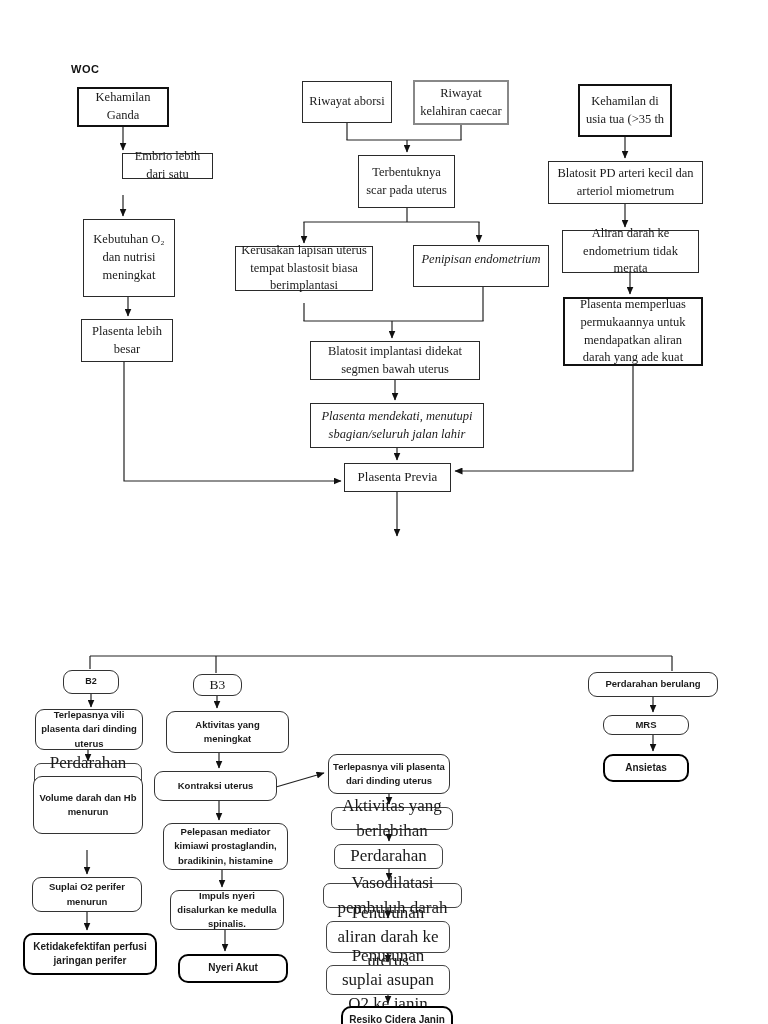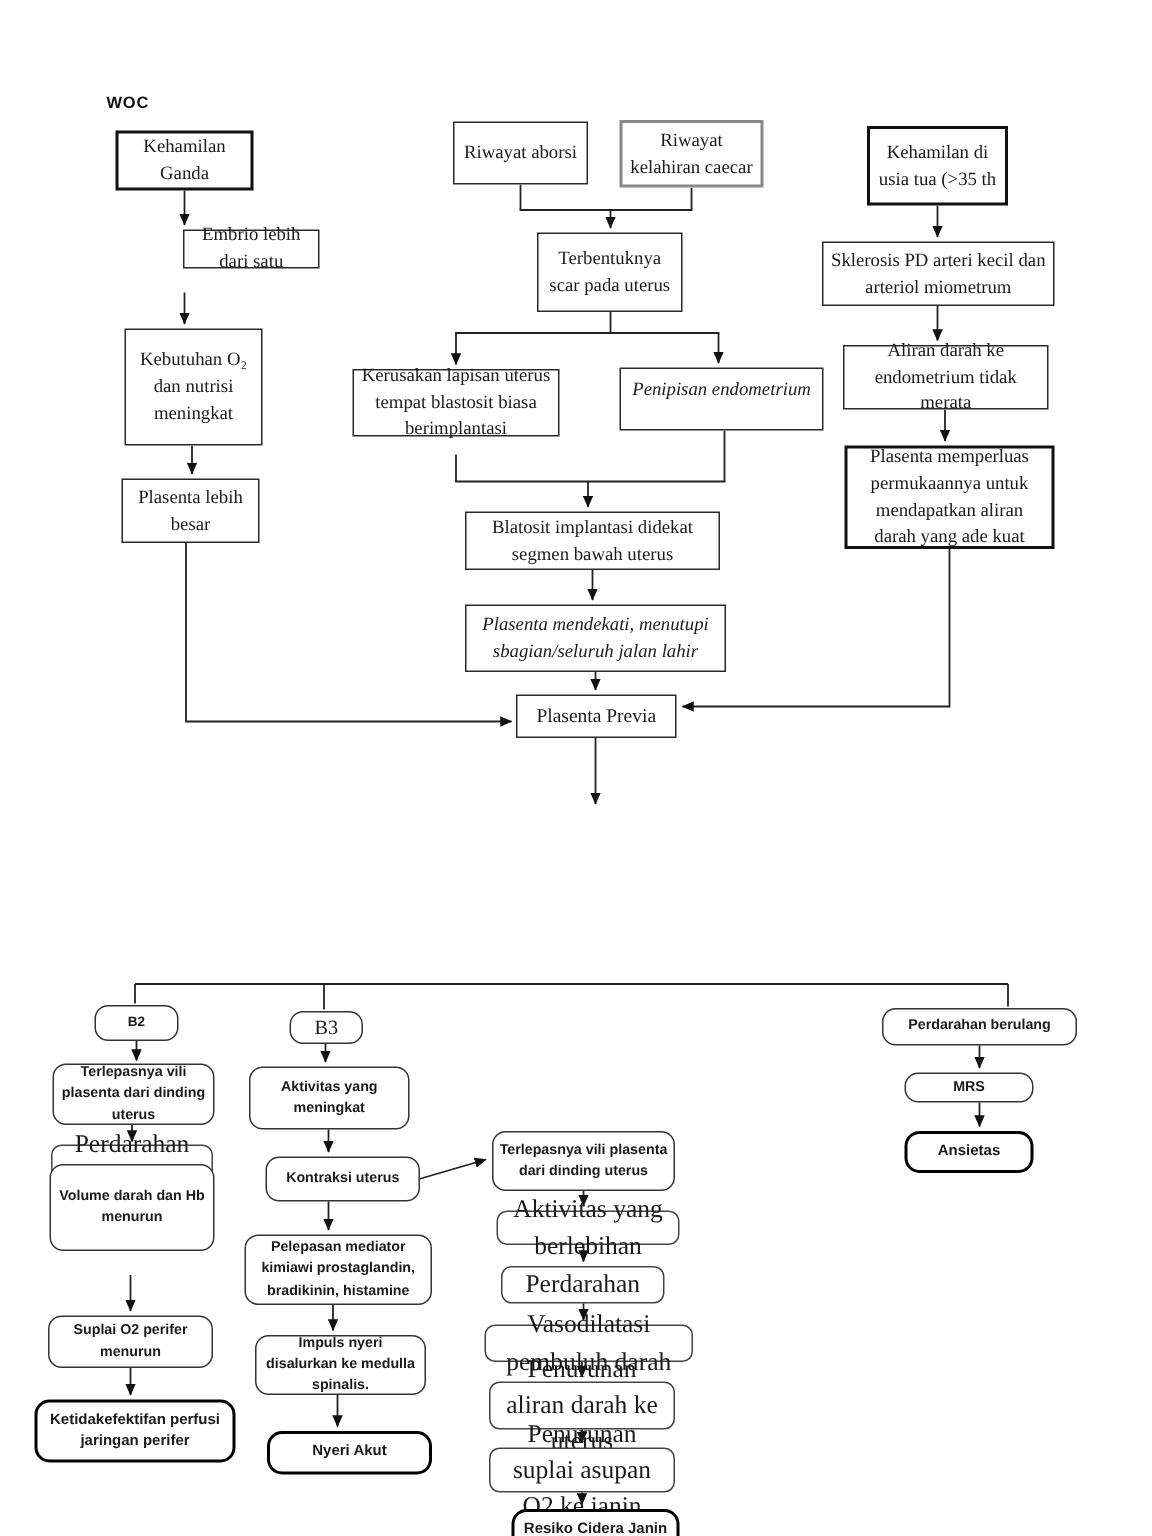--- a/index.html
+++ b/index.html
@@ -109,34 +109,34 @@
   <div class="node sq gray" style="left:413px;top:80px;width:96px;height:45px;">Riwayat kelahiran caecar</div>
 
   <div class="node sq" style="left:358px;top:155px;width:97px;height:53px;">Terbentuknya scar pada uterus</div>
   <div class="node sq" style="left:235px;top:246px;width:138px;height:45px;">Kerusakan lapisan uterus tempat blastosit biasa berimplantasi</div>
   <div class="node sq toptext" style="left:413px;top:245px;width:136px;height:42px;">Penipisan endometrium</div>
   <div class="node sq" style="left:310px;top:341px;width:170px;height:39px;">Blatosit implantasi didekat segmen bawah uterus</div>
   <div class="node sq" style="left:310px;top:403px;width:174px;height:45px;font-style:italic;">Plasenta mendekati, menutupi sbagian/seluruh jalan lahir</div>
   <div class="node sq previa" style="left:344px;top:463px;width:107px;height:29px;">Plasenta Previa</div>
 
   <div class="node sq bd2" style="left:578px;top:84px;width:94px;height:53px;">Kehamilan di usia tua (&gt;35 th</div>
-  <div class="node sq" style="left:548px;top:161px;width:155px;height:43px;">Sklerosis PD arteri kecil dan arteriol miometrum</div>
+  <div class="node sq" style="left:548px;top:161px;width:155px;height:43px;">Blatosit PD arteri kecil dan arteriol miometrum</div>
   <div class="node sq" style="left:562px;top:230px;width:137px;height:43px;">Aliran darah ke endometrium tidak merata</div>
   <div class="node sq bd2" style="left:563px;top:297px;width:140px;height:69px;">Plasenta memperluas permukaannya untuk mendapatkan aliran darah yang ade kuat</div>
 
   <div class="node rb" style="left:63px;top:670px;width:56px;height:24px;font-size:9px;">B2</div>
   <div class="node rb" style="left:35px;top:709px;width:108px;height:41px;">Terlepasnya vili plasenta dari dinding uterus</div>
   <div class="node rserif" style="left:34px;top:763px;width:108px;height:25px;">Perdarahan aktif</div>
   <div class="node rb" style="left:33px;top:776px;width:110px;height:58px;">Volume darah dan Hb menurun</div>
   <div class="node rb" style="left:32px;top:877px;width:110px;height:35px;">Suplai O2 perifer menurun</div>
   <div class="node thick" style="left:23px;top:933px;width:134px;height:42px;">Ketidakefektifan perfusi jaringan perifer</div>
 
   <div class="node rb b3serif" style="left:193px;top:674px;width:49px;height:22px;">B3</div>
-  <div class="node rb" style="left:166px;top:711px;width:107px;height:42px;">Aktivitas yang meningkat</div>
-  <div class="node rb" style="left:177px;top:771px;width:103px;height:30px;">Kontraksi uterus</div>
+  <div class="node rb" style="left:166px;top:711px;width:123px;height:42px;">Aktivitas yang meningkat</div>
+  <div class="node rb" style="left:154px;top:771px;width:123px;height:30px;">Kontraksi uterus</div>
   <div class="node rb" style="left:163px;top:823px;width:125px;height:47px;">Pelepasan mediator kimiawi prostaglandin, bradikinin, histamine</div>
   <div class="node rb" style="left:170px;top:890px;width:114px;height:40px;">Impuls nyeri disalurkan ke medulla spinalis.</div>
   <div class="node thick" style="left:178px;top:954px;width:110px;height:29px;">Nyeri Akut</div>
 
   <div class="node rb" style="left:328px;top:754px;width:122px;height:40px;">Terlepasnya vili plasenta dari dinding uterus</div>
   <div class="node rserif" style="left:331px;top:807px;width:122px;height:23px;">Aktivitas yang berlebihan</div>
   <div class="node rserif" style="left:334px;top:844px;width:109px;height:25px;">Perdarahan</div>
   <div class="node rserif" style="left:323px;top:883px;width:139px;height:25px;">Vasodilatasi pembuluh darah</div>
   <div class="node rserif" style="left:326px;top:921px;width:124px;height:32px;">Penurunan aliran darah ke uterus</div>
   <div class="node rserif" style="left:326px;top:965px;width:124px;height:30px;">Penurunan suplai asupan O2 ke janin</div>

